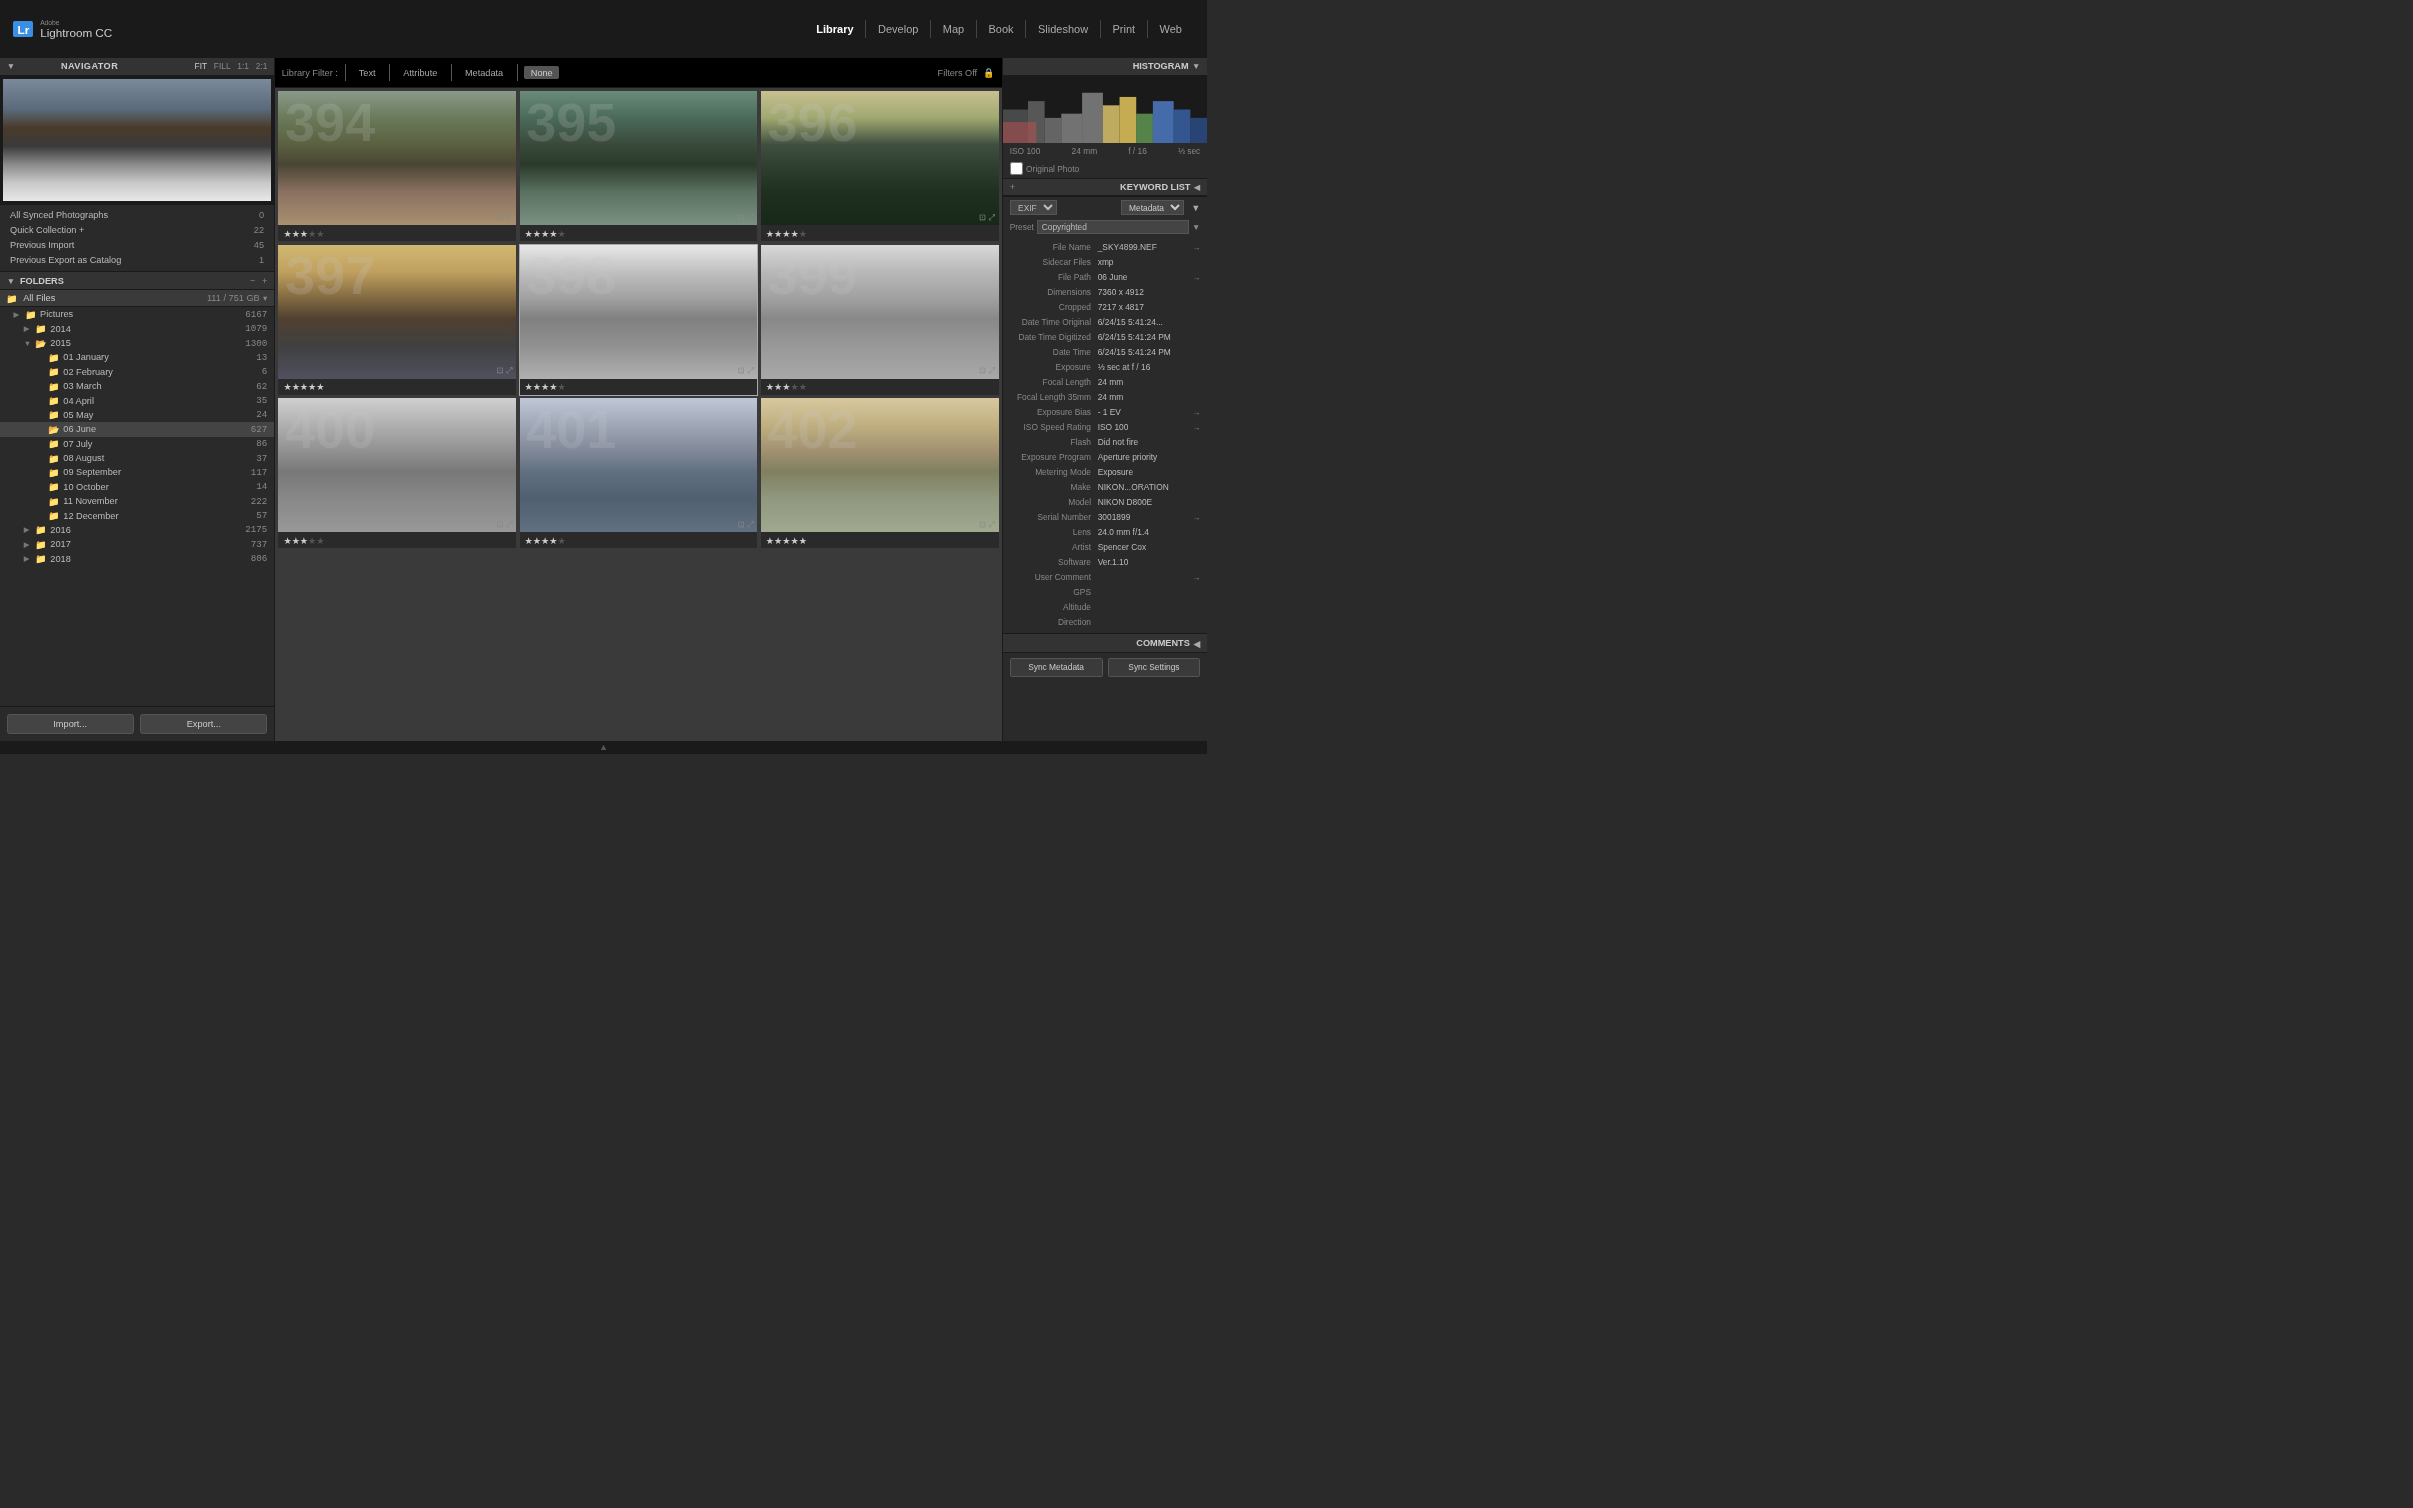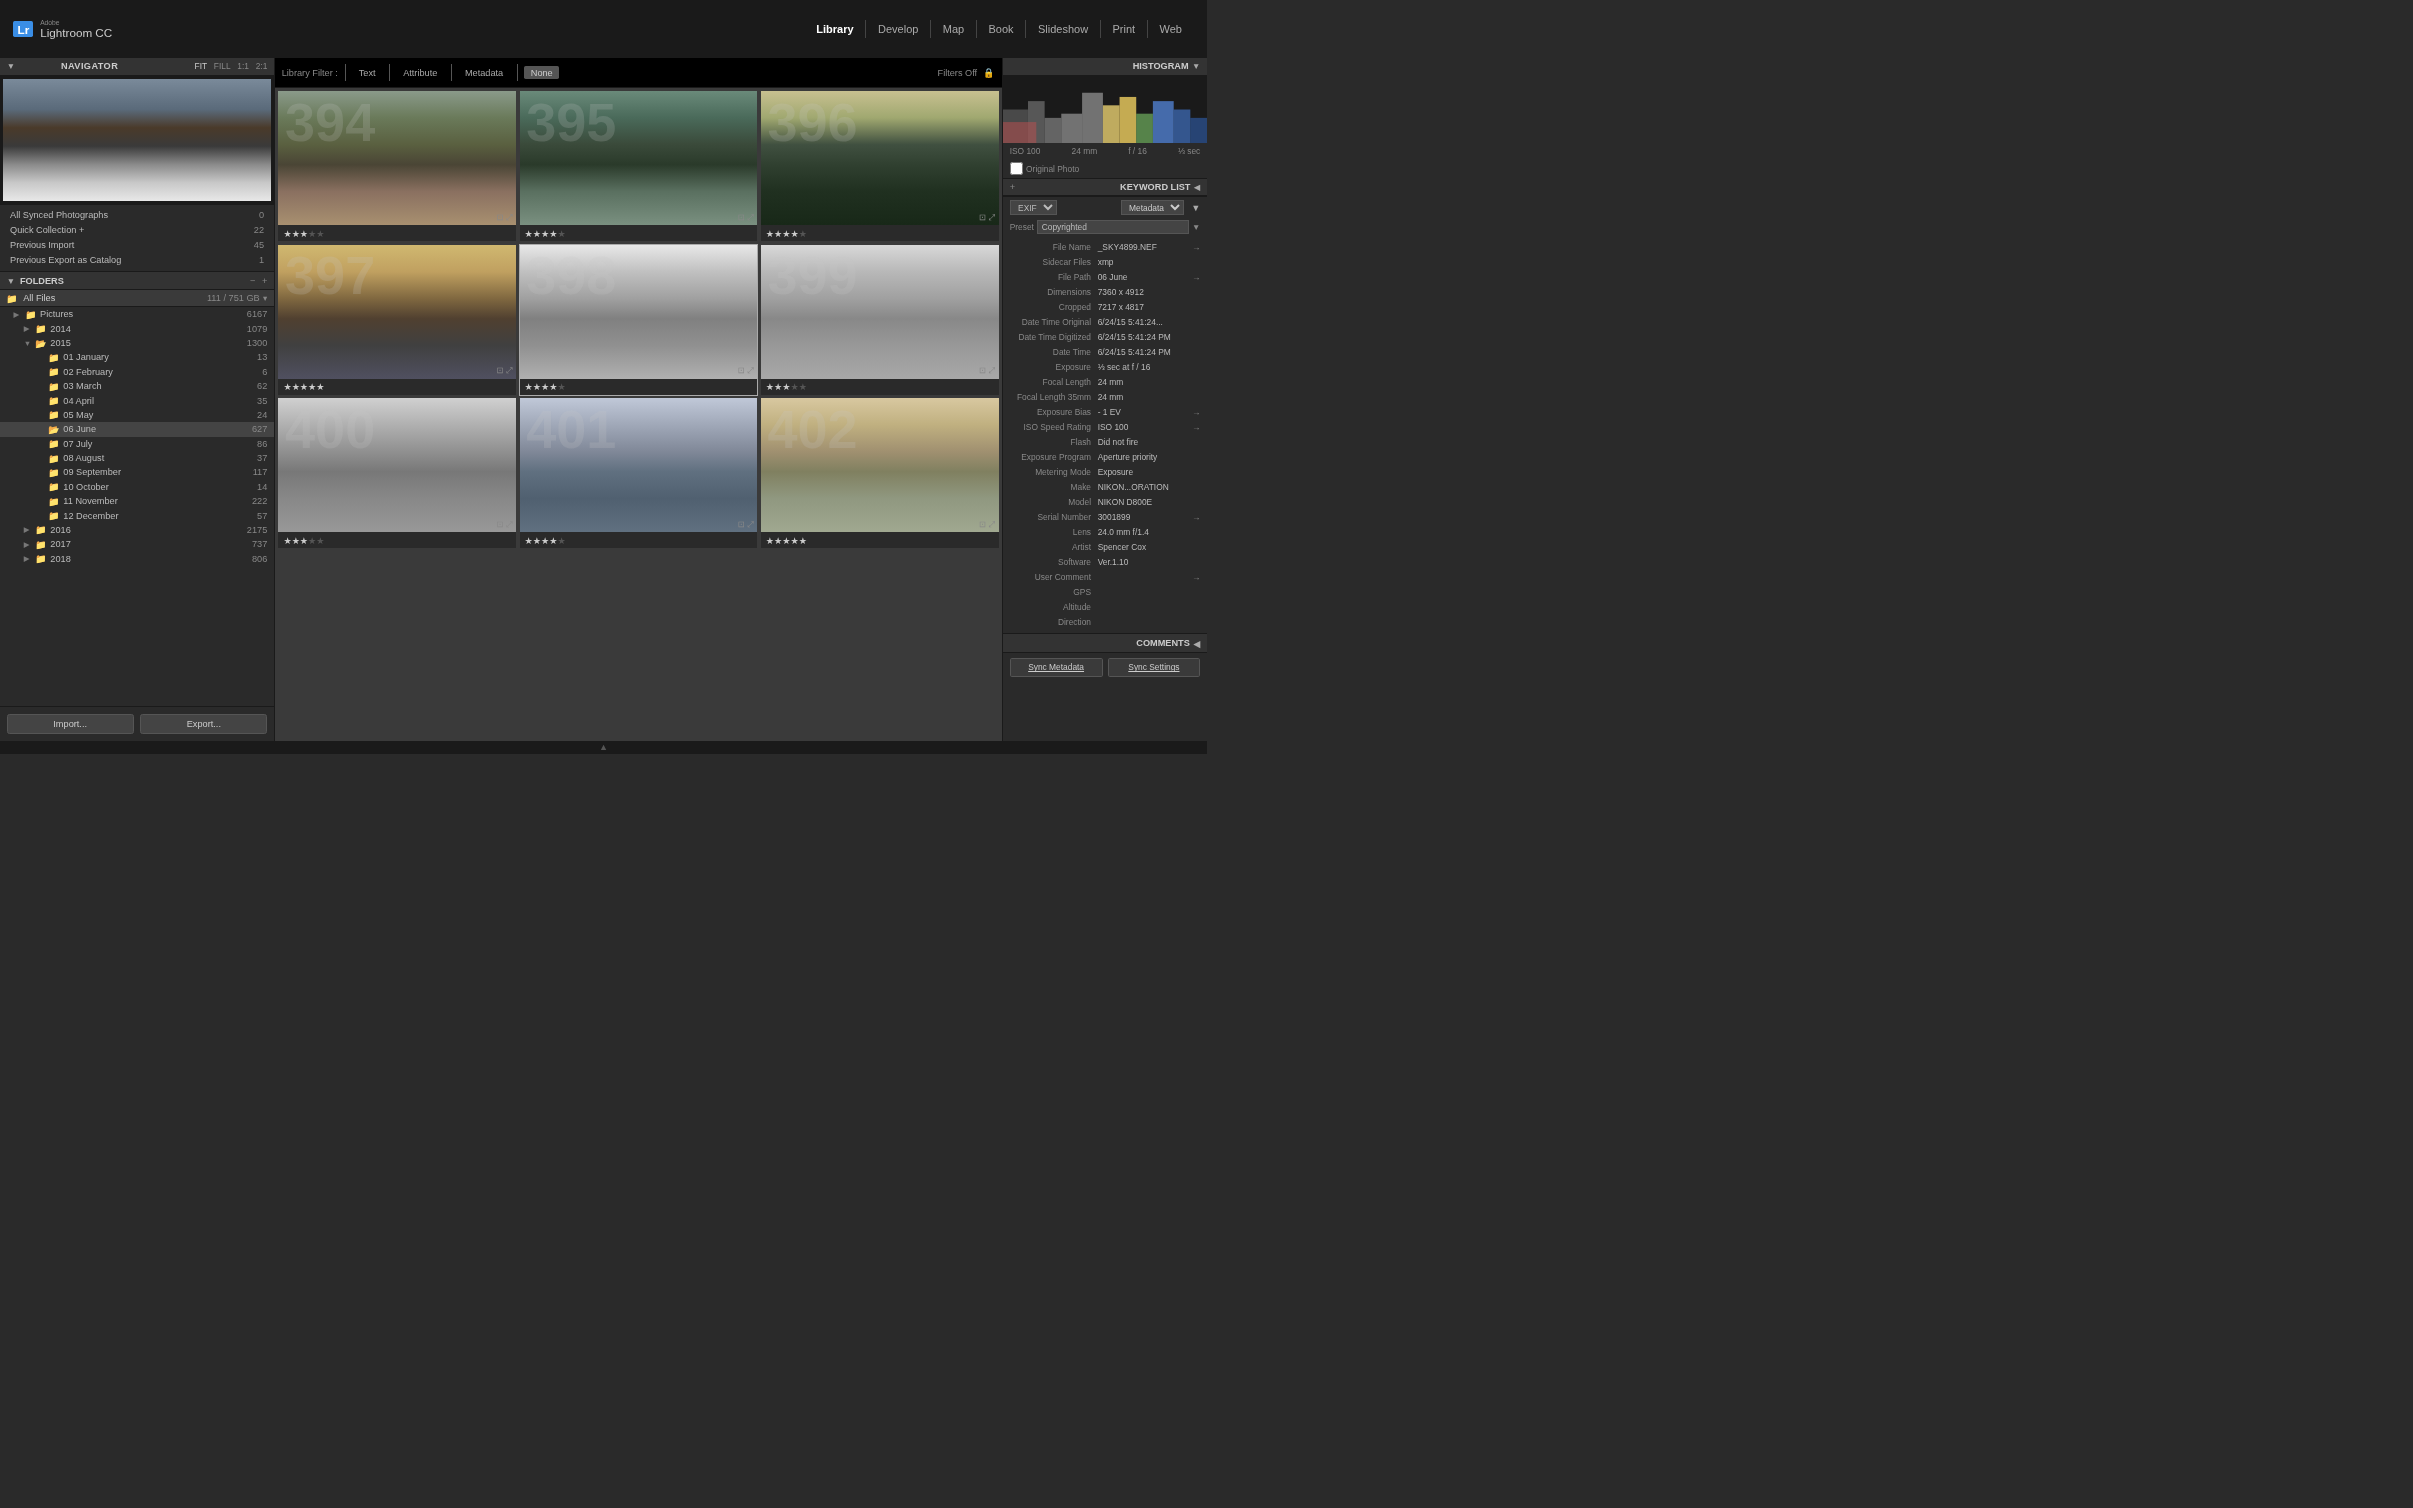--- a/index.html
+++ b/index.html
@@ -186,21 +186,21 @@
       align-items: center;
       padding: 1.7px 6.7px;
       cursor: pointer;
     }
     .folder-item.active { background: #444; }
     .folder-item .indent { display: inline-block; }
     .folder-item .expand-arrow { color: #777; font-size: 7.5px; margin-right: 3.4px; width: 8.4px; }
     .folder-item .folder-icon { color: #888; margin-right: 3.4px; font-size: 9.2px; }
     .folder-item .folder-icon.open { color: #b8860b; }
     .folder-item .name { flex: 1; color: #bbb; font-size: 9.2px; }
-    .folder-item .count { color: #888; font-size: 9.2px; }
+    .folder-item .count { color: #888; font-size: 9.2px; font-family: Liberation Mono, monospace; }
 
     
     .panel-bottom {
       display: flex;
       padding: 6.7px;
       gap: 6.7px;
       background: #2a2a2a;
       border-top: 0.8px solid #1a1a1a;
     }
     .panel-btn {
@@ -474,21 +474,20 @@
     .sync-btn {
       flex: 1;
       background: #3a3a3a;
       border: 0.8px solid #555;
       color: #ccc;
       padding: 3.4px;
       text-align: center;
       cursor: pointer;
       font-size: 8.4px;
       border-radius: 1.7px;
-      text-decoration: underline;
     }
 
     .star { color: #ccc; }
     .star-empty { color: #555; }
 
     
     .bottom-arrow {
       text-align: center;
       background: #1a1a1a;
       padding: 1.7px;

